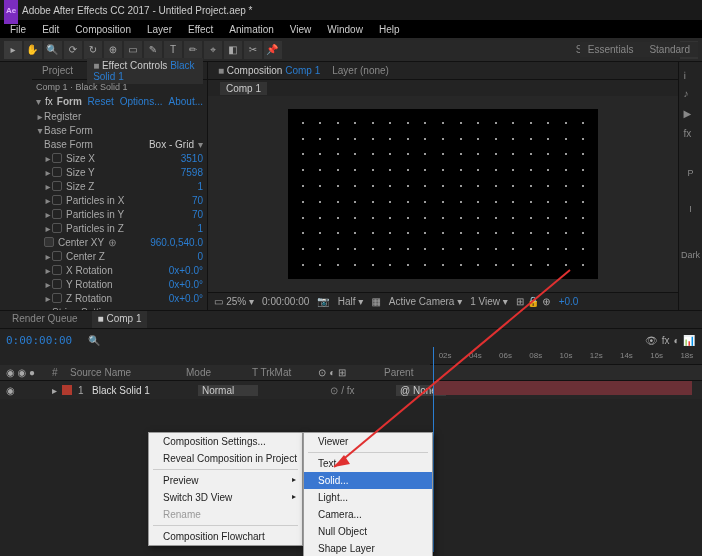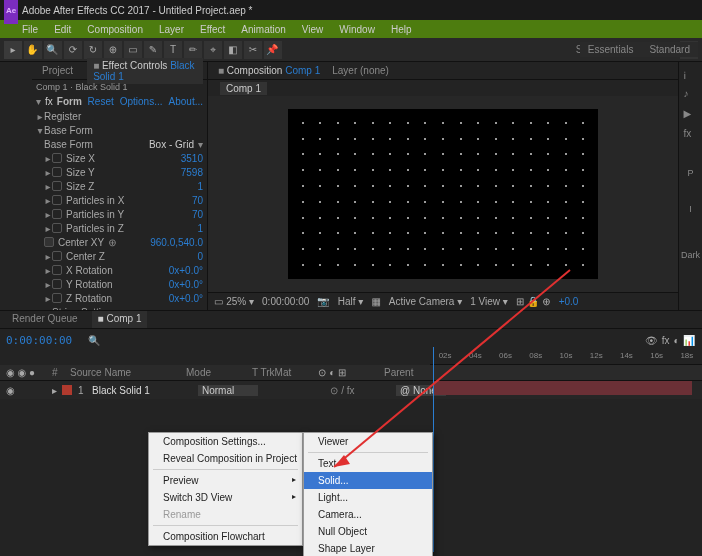--- a/index.html
+++ b/index.html
@@ -1,20 +1,20 @@
 <!DOCTYPE html>
 <html><head>
 <meta charset="utf-8">
 <style>
 * { margin: 0; padding: 0; box-sizing: border-box; font-family: "Segoe UI", Tahoma, sans-serif; font-size: 10px; user-select: none; }
 body { width: 702px; height: 556px; background: #232323; color: #a8a8a8; overflow: hidden; position: relative; }
 .titlebar { height: 20px; background: #1a1a1a; display: flex; align-items: center; padding: 0 4px; gap: 4px; }
 .titlebar .logo { width: 14px; height: 28px; background: #7b2cbf; display: flex; align-items: center; justify-content: center; color: #e0b1ff; font-size: 8px; font-weight: bold; }
 .titlebar .title { color: #ccc; font-size: 10px; }
-.menubar { height: 18px; background: #4d7c0f; display: flex; align-items: center; padding: 0 16px; gap: 4px; }
+.menubar { height: 18px; background: #000000; display: flex; align-items: center; padding: 0 4px; gap: 4px; }
 .menubar span { padding: 2px 6px; color: #ccc; cursor: default; }
 .toolbar { height: 24px; background: #282828; display: flex; align-items: center; padding: 0 4px; gap: 2px; border-bottom: 1px solid #111; }
 .tool-icon { width: 18px; height: 18px; background: #333; display: flex; align-items: center; justify-content: center; color: #aaa; }
 .tool-icon.active { background: #3a3a3a; }
 .workspace-tabs { position: absolute; right: 4px; top: 42px; display: flex; gap: 0; }
 .workspace-tabs span { padding: 2px 8px; color: #888; background: #2a2a2a; }
 
 .panel-header { height: 18px; background: #232323; display: flex; align-items: center; padding: 0 4px; gap: 8px; border-bottom: 1px solid #111; }
 .panel-header .tab { padding: 2px 6px; color: #888; }
 .panel-header .tab.active { color: #ccc; background: #2e2e2e; }

